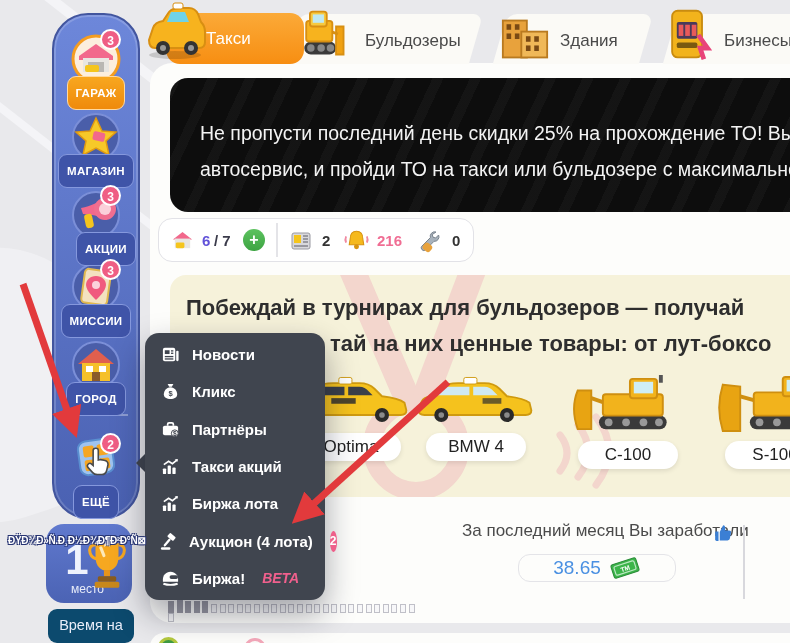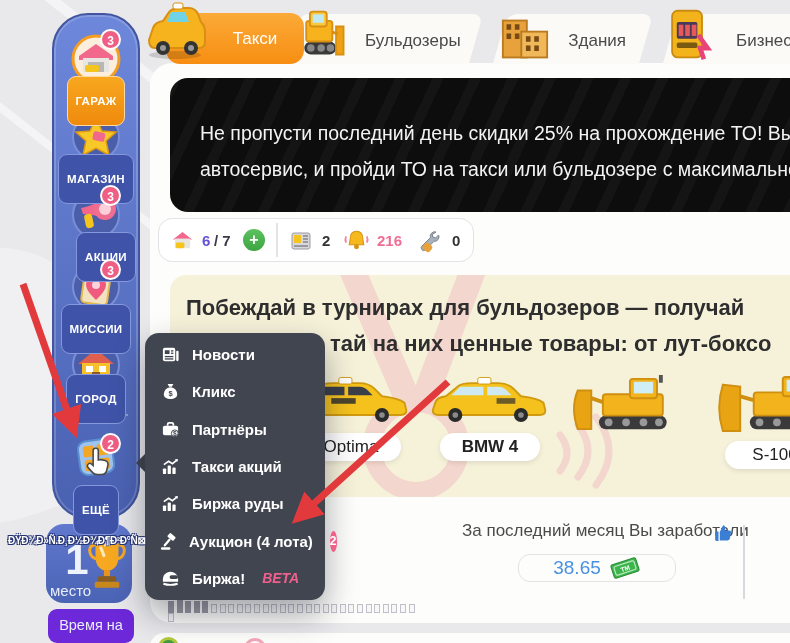--- a/index.html
+++ b/index.html
@@ -9,48 +9,48 @@
   
   .streak{position:absolute;background:#f4f4f7;transform:rotate(38deg);}
   .blob{position:absolute;background:#f0f0f3;border-radius:45%;transform:rotate(-18deg);}
 
   
   #sidebar{position:absolute;left:52px;top:13px;width:84px;height:502px;border-radius:36px;
     background:linear-gradient(180deg,#6d87da,#4a61b2);border:2px solid #42559e;
     box-shadow:inset 0 0 0 2px rgba(255,255,255,.18);}
   .sb-item{position:absolute;left:0;width:100%;text-align:center;cursor:pointer;}
   .sb-icon{position:absolute;left:17px;width:50px;height:50px;}
-  .sb-label{display:inline-block;padding:18px 8px;border-radius:9px;background:#3f54a8;
+  .sb-label{display:inline-block;padding:10px 8px;border-radius:9px;background:#3f54a8;
     border:1px solid #8598dd;color:#fff;font-size:11.5px;font-weight:bold;letter-spacing:.3px;
     position:relative;z-index:3;white-space:nowrap;}
   .sb-label.hot{background:linear-gradient(180deg,#f8a71f,#ef8a0c);border-color:#ffd9a0;}
   .badge{position:absolute;width:21px;height:21px;border-radius:50%;background:#ef5e84;
     border:2px solid #fff;color:#fff;font-size:12px;font-weight:bold;text-align:center;
     line-height:21px;z-index:4;box-sizing:border-box;}
   .sb-divider{position:absolute;left:10px;width:64px;height:2px;background:rgba(255,255,255,.35);}
 
   #trophy{position:absolute;left:46px;top:524px;width:86px;height:79px;border-radius:18px;
     background:linear-gradient(180deg,#6079ce,#4b63b4);overflow:hidden;}
   #trophy .one{position:absolute;left:10px;top:12px;width:42px;text-align:center;
     color:#eef2fc;font-size:42px;font-weight:bold;}
-  #trophy .place{position:absolute;left:4px;top:58px;width:54px;text-align:left;
-    color:#e7ecf9;font-size:15px;}
+  #trophy .place{position:absolute;left:4px;top:58px;width:54px;text-align:right;
+    color:#e7ecf9;font-size:12px;}
   #rank-tooltip{position:absolute;left:8px;top:535px;width:150px;color:#fff;
     font-size:10px;font-weight:bold;letter-spacing:-.3px;z-index:55;white-space:nowrap;
     text-shadow:1px 1px 0 #273472,-1px 1px 0 #273472,1px -1px 0 #273472,-1px -1px 0 #273472;}
   #time-btn{position:absolute;left:48px;top:609px;width:86px;height:34px;border-radius:9px;
-    background:#6d28d9;color:#e9edf9;font-size:14.5px;text-align:center;line-height:32px;}
+    background:#0c4a6e;color:#e9edf9;font-size:14.5px;text-align:center;line-height:32px;}
 
   
   .tabseg{position:absolute;top:14px;height:50px;background:#fbfaf6;
     transform:skewX(-16deg);border-radius:10px 10px 0 0;z-index:6;}
   #tab-active{position:absolute;left:166px;top:13px;width:138px;height:51px;border-radius:14px;
     background:linear-gradient(180deg,#fbaa38,#f78e12);z-index:9;color:#fff;font-size:17px;
-    text-align:center;line-height:51px;padding-left:40px;box-sizing:border-box;}
-  .tab-label{position:absolute;top:31px;color:#4a4a4a;font-size:17px;text-align:right;z-index:10;}
+    text-align:left;line-height:51px;padding-left:40px;box-sizing:border-box;}
+  .tab-label{position:absolute;top:31px;color:#4a4a4a;font-size:17px;text-align:left;z-index:10;}
   .tab-icon{position:absolute;z-index:10;}
 
   
   #card{position:absolute;left:150px;top:63px;width:660px;height:560px;background:#fdfdfb;
     border-radius:22px 0 0 22px;z-index:4;}
   #promo{position:absolute;left:20px;top:15px;width:640px;height:134px;border-radius:18px;
     overflow:hidden;color:#f3f3f3;
     background:
       repeating-linear-gradient(115deg,rgba(255,255,255,.03) 0 10px,transparent 10px 34px),
       #0d0d0d;}
@@ -175,21 +175,21 @@
             <path d="M62 11 H74 Q80 11 84 16 L88 20 H62 Z" fill="#3a3f4a"></path>
             <rect x="44" y="23" width="26" height="6" fill="#2f2f2f" opacity=".85"></rect>
             <circle cx="28" cy="41" r="7.5" fill="#2a2a2a"></circle>
             <circle cx="98" cy="41" r="7.5" fill="#2a2a2a"></circle>
             <circle cx="28" cy="41" r="3" fill="#8a8a8a"></circle>
             <circle cx="98" cy="41" r="3" fill="#8a8a8a"></circle>
             <rect x="52" y="1" width="14" height="7" rx="2" fill="#fff" stroke="#cf9a10"></rect>
           </svg>
         <br><span class="pill">Optima</span>
       </div>
-      <div class="veh" style="left:255px;font-weight:bold;">
+      <div class="veh" style="left:241px;">
         <svg width="122" height="50" viewBox="0 0 130 50">
             <path d="M4 36 L7 27 Q9 22 18 21 L30 11 Q34 7 46 7 L74 7 Q84 7 90 13 L98 21 Q116 23 122 28 L124 36 Q124 41 118 41 L10 41 Q4 41 4 36 Z" fill="#f5c21d" stroke="#cf9a10" stroke-width="2"></path>
             <path d="M33 11 H58 V20 H24 Z" fill="#cfe9f2"></path>
             <path d="M62 11 H74 Q80 11 84 16 L88 20 H62 Z" fill="#cfe9f2"></path>
             <rect x="72" y="23" width="20" height="6" fill="#2f2f2f" opacity=".7"></rect>
             <circle cx="28" cy="41" r="7.5" fill="#2a2a2a"></circle>
             <circle cx="98" cy="41" r="7.5" fill="#2a2a2a"></circle>
             <circle cx="28" cy="41" r="3" fill="#8a8a8a"></circle>
             <circle cx="98" cy="41" r="3" fill="#8a8a8a"></circle>
             <rect x="52" y="1" width="14" height="7" rx="2" fill="#fff" stroke="#cf9a10"></rect>
@@ -203,21 +203,21 @@
             <circle cx="58" cy="49" r="4" fill="#999"></circle>
             <circle cx="76" cy="49" r="4" fill="#999"></circle>
             <circle cx="92" cy="49" r="4" fill="#999"></circle>
             <rect x="34" y="20" width="62" height="22" rx="3" fill="#f2b31c" stroke="#cf8f10" stroke-width="2"></rect>
             <rect x="62" y="4" width="28" height="20" rx="3" fill="#f2b31c" stroke="#cf8f10" stroke-width="2"></rect>
             <rect x="66" y="7" width="20" height="12" fill="#cfeef5"></rect>
             <path d="M8 16 L22 16 L22 56 L8 56 C3 42 3 28 8 16 Z" fill="#e8a412" stroke="#cf8f10" stroke-width="2"></path>
             <path d="M22 24 L34 28" stroke="#cf8f10" stroke-width="4"></path>
             <rect x="92" y="-4" width="4" height="12" fill="#555"></rect>
           </svg>
-        <br>
+        <br><span class="pill">C-100</span>
       </div>
       <div class="veh" style="left:540px;">
         <svg width="116" height="58" viewBox="0 0 120 60">
             <rect x="34" y="42" width="70" height="14" rx="7" fill="#3a3a3a"></rect>
             <circle cx="44" cy="49" r="4" fill="#999"></circle>
             <circle cx="62" cy="49" r="4" fill="#999"></circle>
             <circle cx="80" cy="49" r="4" fill="#999"></circle>
             <circle cx="96" cy="49" r="4" fill="#999"></circle>
             <rect x="38" y="18" width="62" height="24" rx="3" fill="#f2b31c" stroke="#cf8f10" stroke-width="2"></rect>
             <rect x="68" y="2" width="28" height="20" rx="3" fill="#f2b31c" stroke="#cf8f10" stroke-width="2"></rect>
@@ -359,21 +359,21 @@
     </div>
     <div class="sb-item" style="top:325px;">
       <svg class="sb-icon" style="top:0;" viewBox="0 0 50 50">
           <circle cx="25" cy="25" r="23" fill="#4a5ea9" stroke="#7b8fd8" stroke-width="2"></circle>
           <path d="M7 24 L25 9 L43 24 Z" fill="#e05f4e"></path>
           <rect x="11" y="23" width="28" height="18" fill="#f5c02a"></rect>
           <rect x="15" y="26" width="7" height="6" fill="#fff"></rect>
           <rect x="28" y="26" width="7" height="6" fill="#fff"></rect>
           <rect x="21" y="32" width="8" height="9" fill="#8a5a2a"></rect>
         </svg>
-      <div style="position:relative;top:34px;"><span class="sb-label">ГОРОД</span></div>
+      <div style="position:relative;top:42px;"><span class="sb-label">ГОРОД</span></div>
     </div>
     <div class="sb-divider" style="top:399px;"></div>
     <div class="sb-item" style="top:417px;">
       <svg class="sb-icon" style="top:0;" viewBox="0 0 50 50">
           <g transform="rotate(-8 25 25)">
             <rect x="8" y="8" width="34" height="34" rx="8" fill="#9fc3ef" stroke="#5a8fd0" stroke-width="2"></rect>
             <rect x="13" y="13" width="11" height="11" rx="2" fill="#f5a623"></rect>
             <rect x="27" y="13" width="11" height="11" rx="2" fill="#f5a623"></rect>
             <rect x="13" y="27" width="11" height="11" rx="2" fill="#f5a623"></rect>
             <rect x="27" y="27" width="11" height="11" rx="2" fill="#f5a623"></rect>
@@ -456,21 +456,21 @@
     <div class="mrow">
       <span class="mi">
           <svg width="19" height="19" viewBox="0 0 20 20" fill="#fff">
             <rect x="2" y="12" width="3.4" height="6" rx="1"></rect>
             <rect x="7" y="9" width="3.4" height="9" rx="1"></rect>
             <rect x="12" y="11" width="3.4" height="7" rx="1"></rect>
             <path d="M3 8 L8 4.5 L12 7 L17 3" stroke="#fff" stroke-width="1.8" fill="none"></path>
             <path d="M17.8 2.2 l-3.4 .4 2.8 2.6 z"></path>
           </svg>
         </span>
-      <span class="ml">Биржа руды</span>
+      <span class="ml">Биржа лота</span>
     </div>
     <div class="mrow">
       <span class="mi">
           <svg width="19" height="19" viewBox="0 0 20 20" fill="#fff">
             <g transform="rotate(40 10 9)">
               <rect x="6" y="1.5" width="8" height="5" rx="1"></rect>
               <rect x="9" y="6.5" width="2.4" height="10" rx="1.2"></rect>
             </g>
             <rect x="2" y="16" width="10" height="2.6" rx="1.3"></rect>
           </svg>

